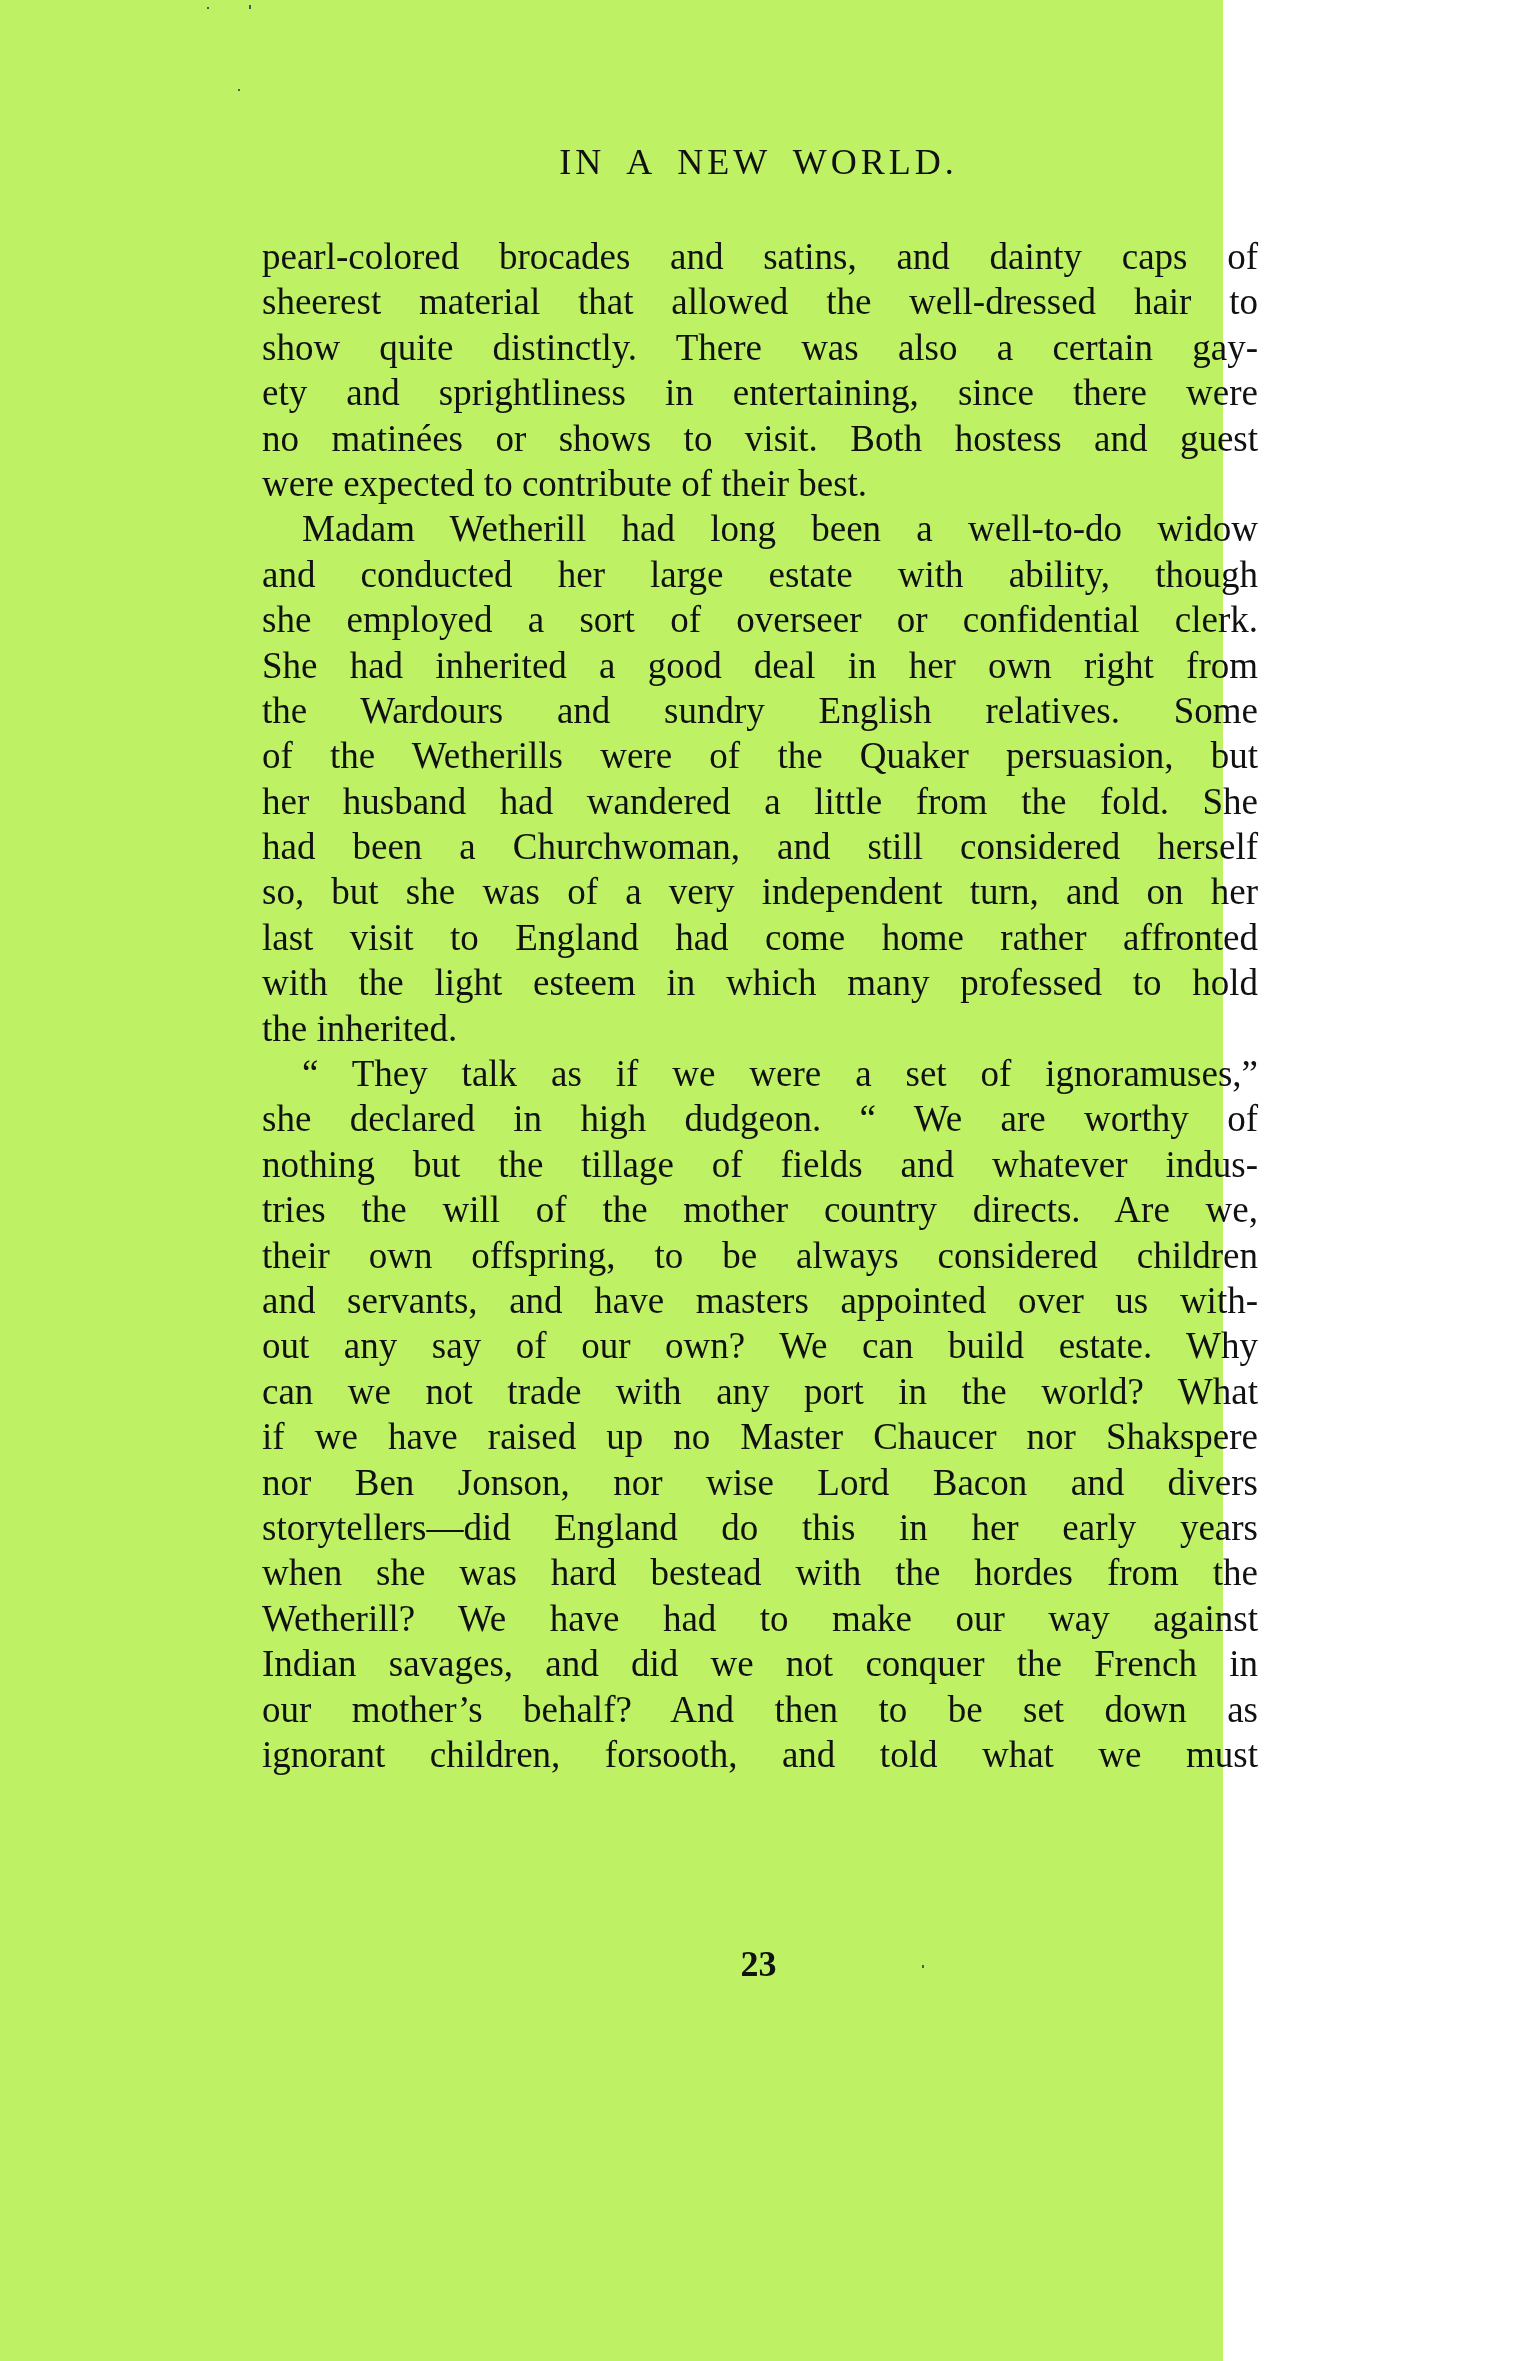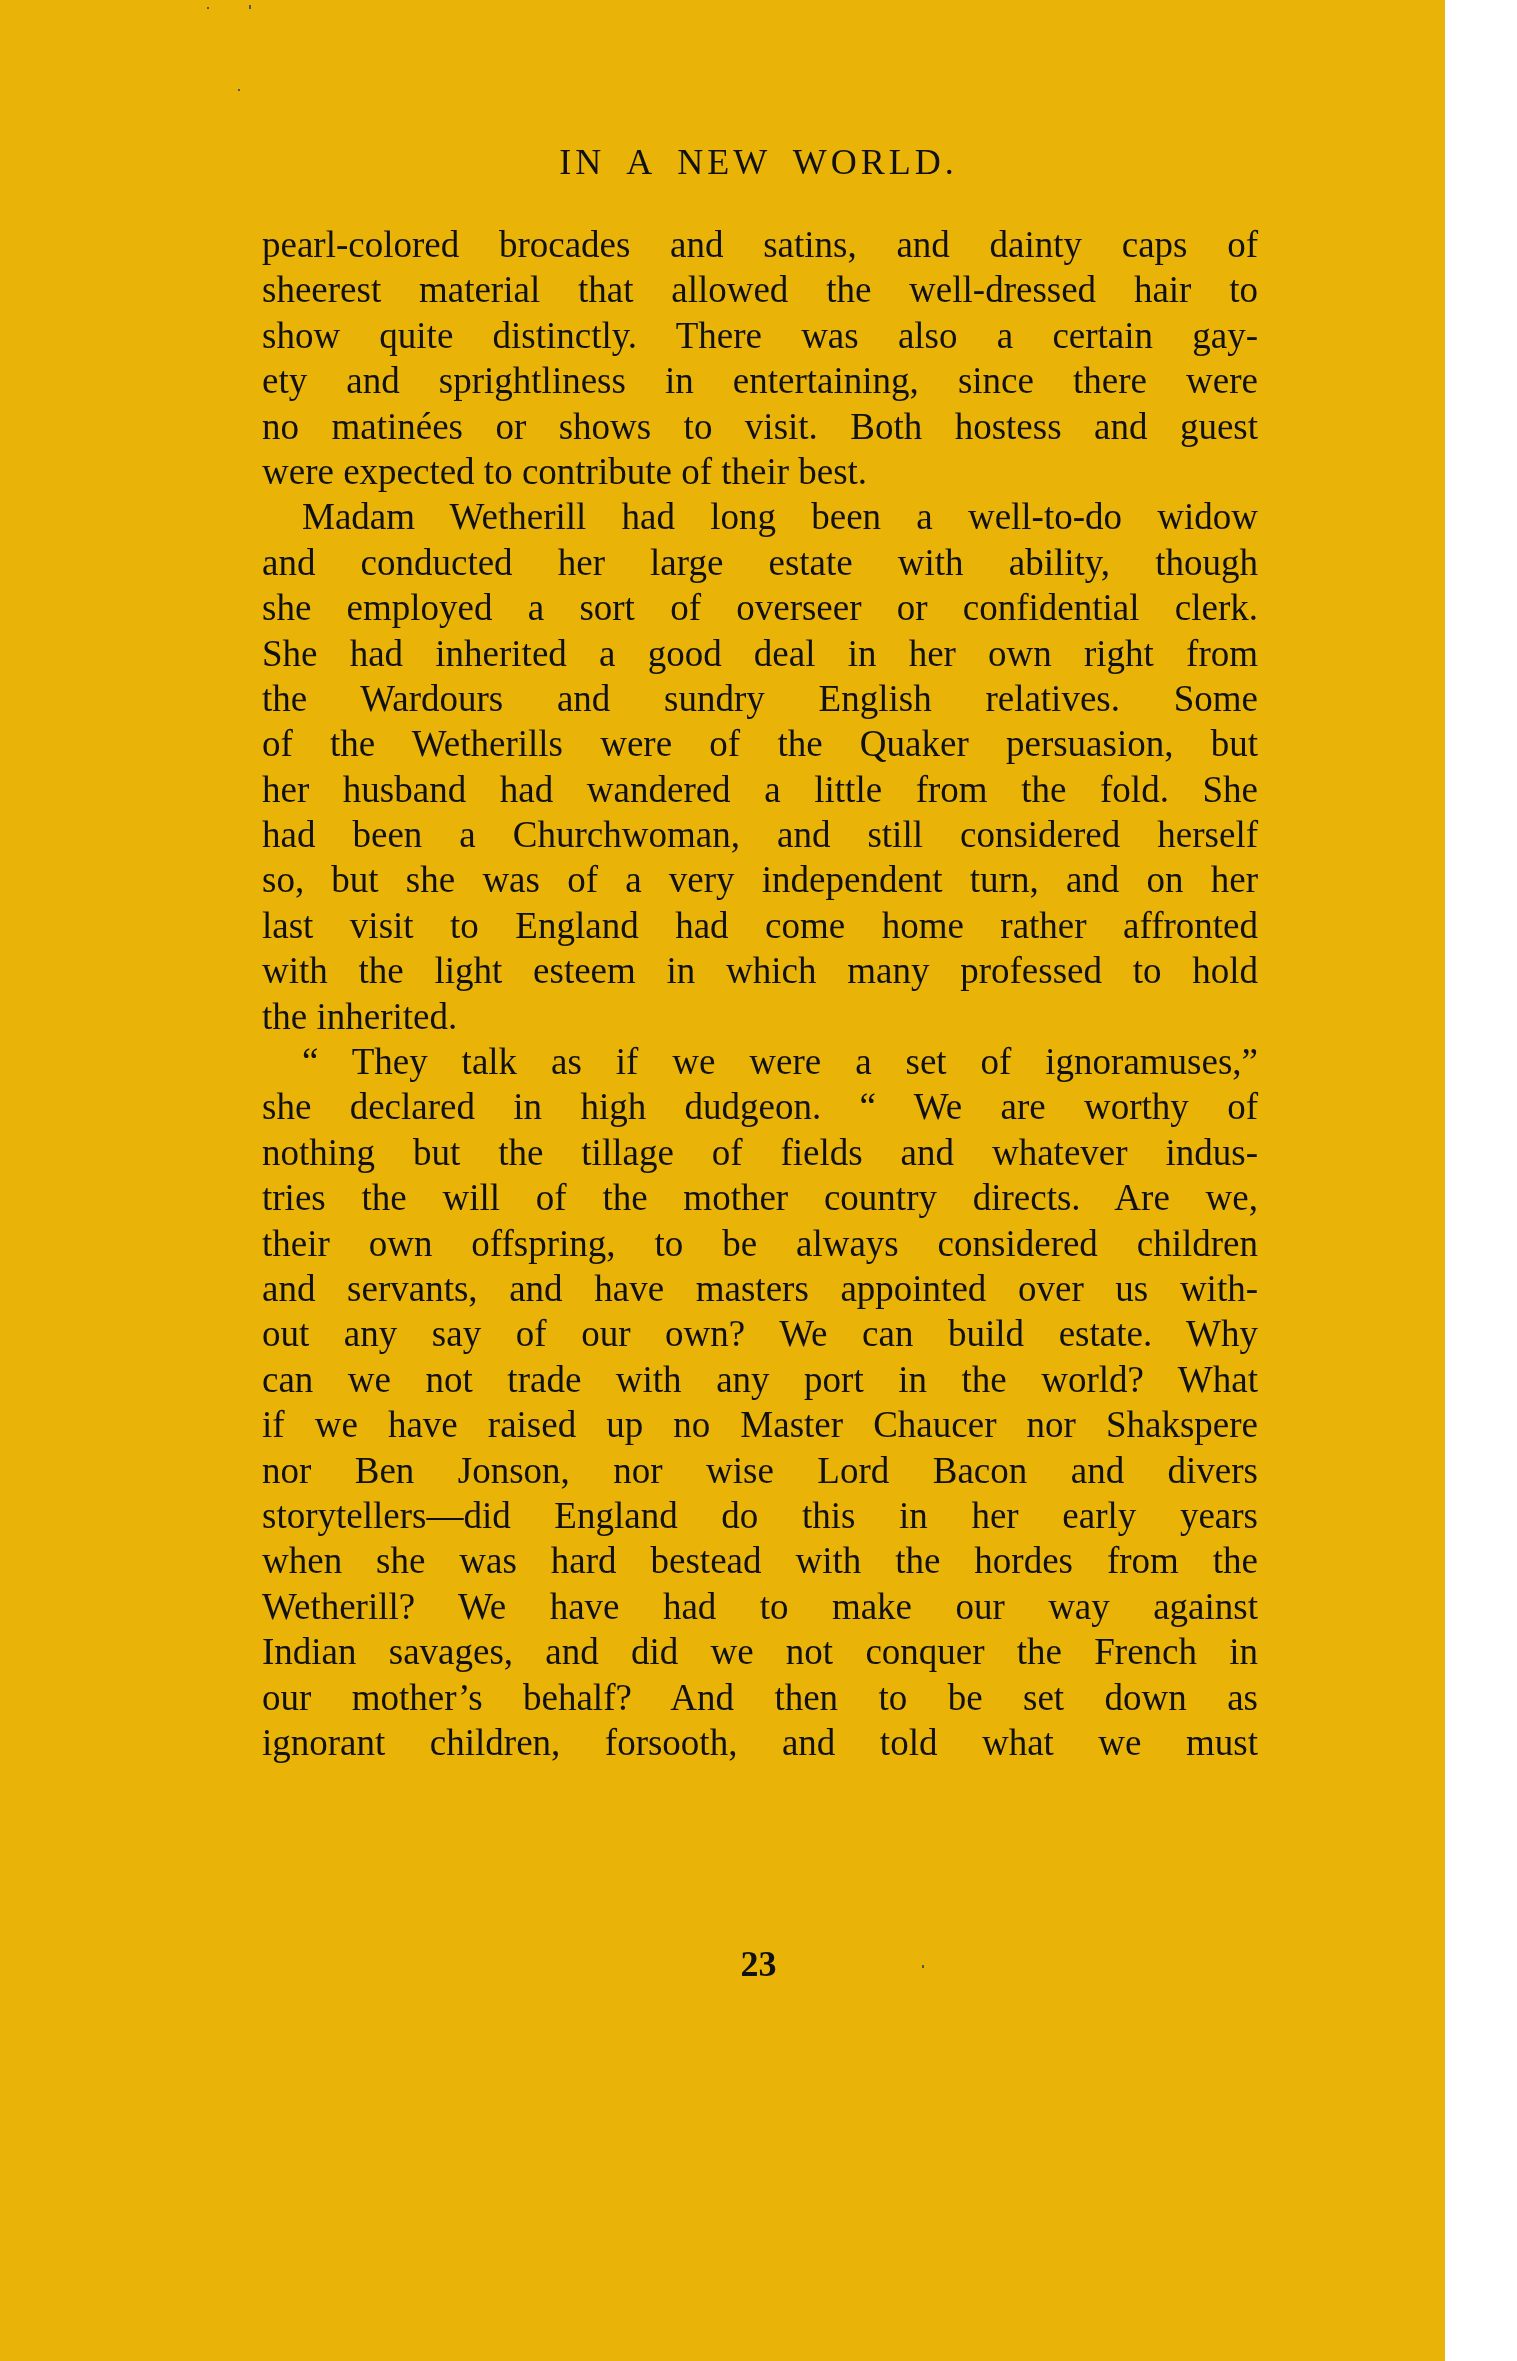--- a/index.html
+++ b/index.html
@@ -11,23 +11,23 @@
       width: 1517px;
       height: 2361px;
       position: relative;
       overflow: hidden;
       color: #111111;
       font-family: "Liberation Serif", "DejaVu Serif", serif;
     }
     .page {
       position: absolute;
       left: 0; top: 0;
-      width: 1445px;
+      width: 1223px;
       height: 2361px;
-      background: #eab308;
+      background: #bef264;
     }
     .running-head {
       position: absolute;
       left: 0;
       width: 1517px;
       top: 138px;
       text-align: center;
       font-size: 36px;
       letter-spacing: 4px;
       line-height: 48px;
@@ -54,20 +54,21 @@
     }
     .line.indent {
       padding-left: 40px;
     }
     .line .txt {
       display: inline-block;
       width: 100%;
       text-align: justify;
       text-align-last: justify;
       white-space: normal;
+      margin-top: 12px;
     }
     .line.last .txt {
       text-align-last: left;
     }
     .folio {
       position: absolute;
       left: 0;
       width: 1517px;
       top: 1942px;
       text-align: center;

